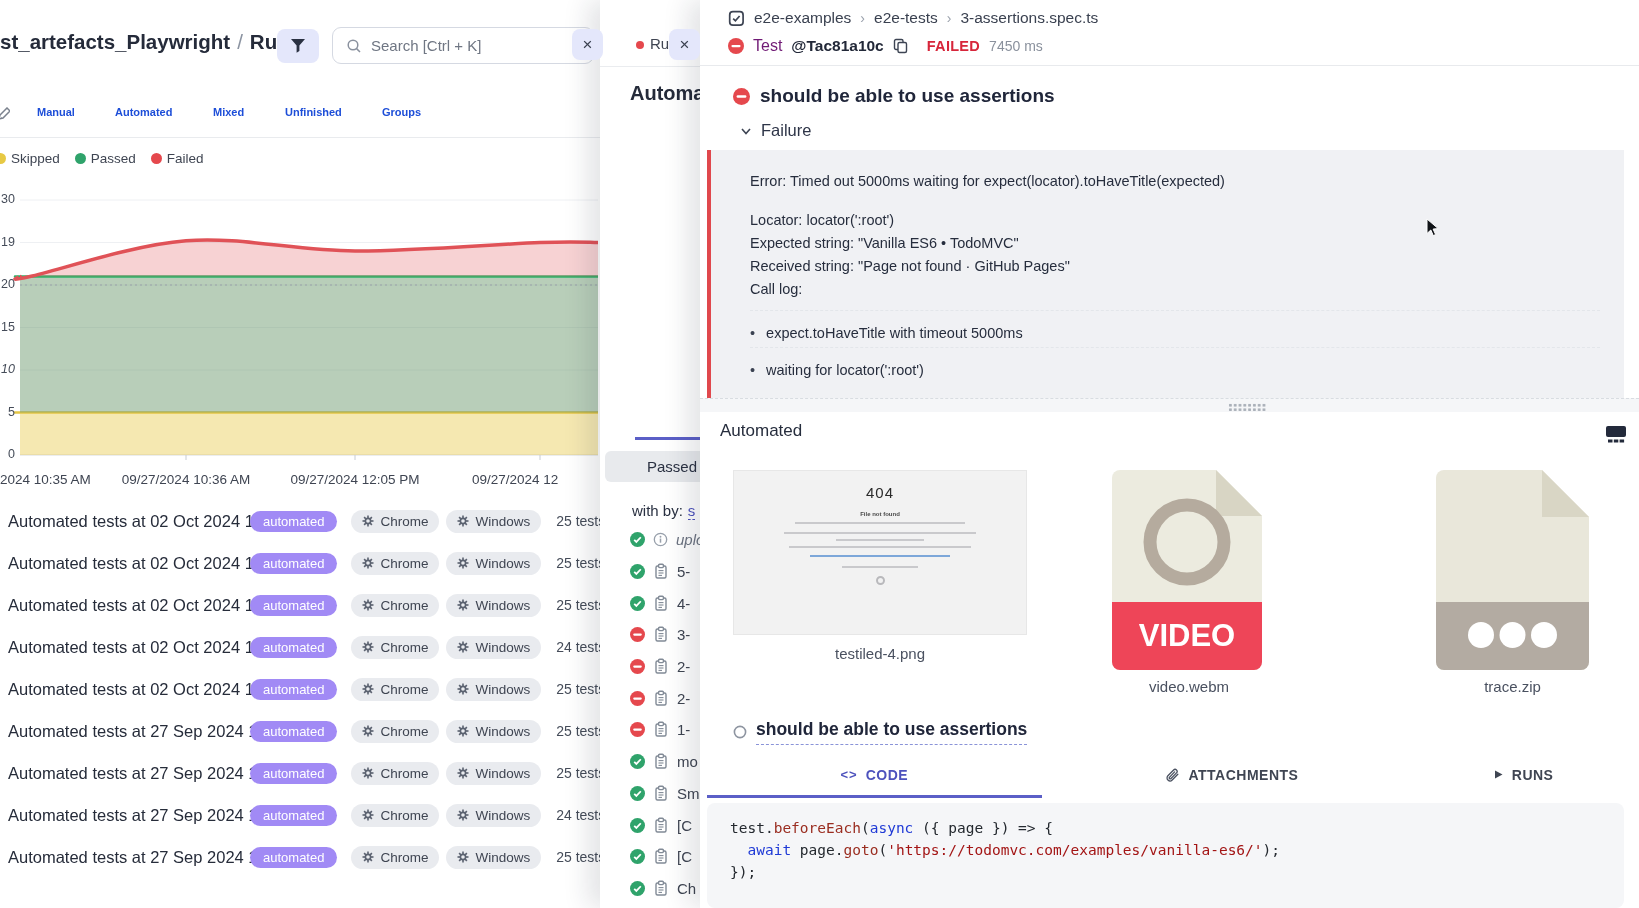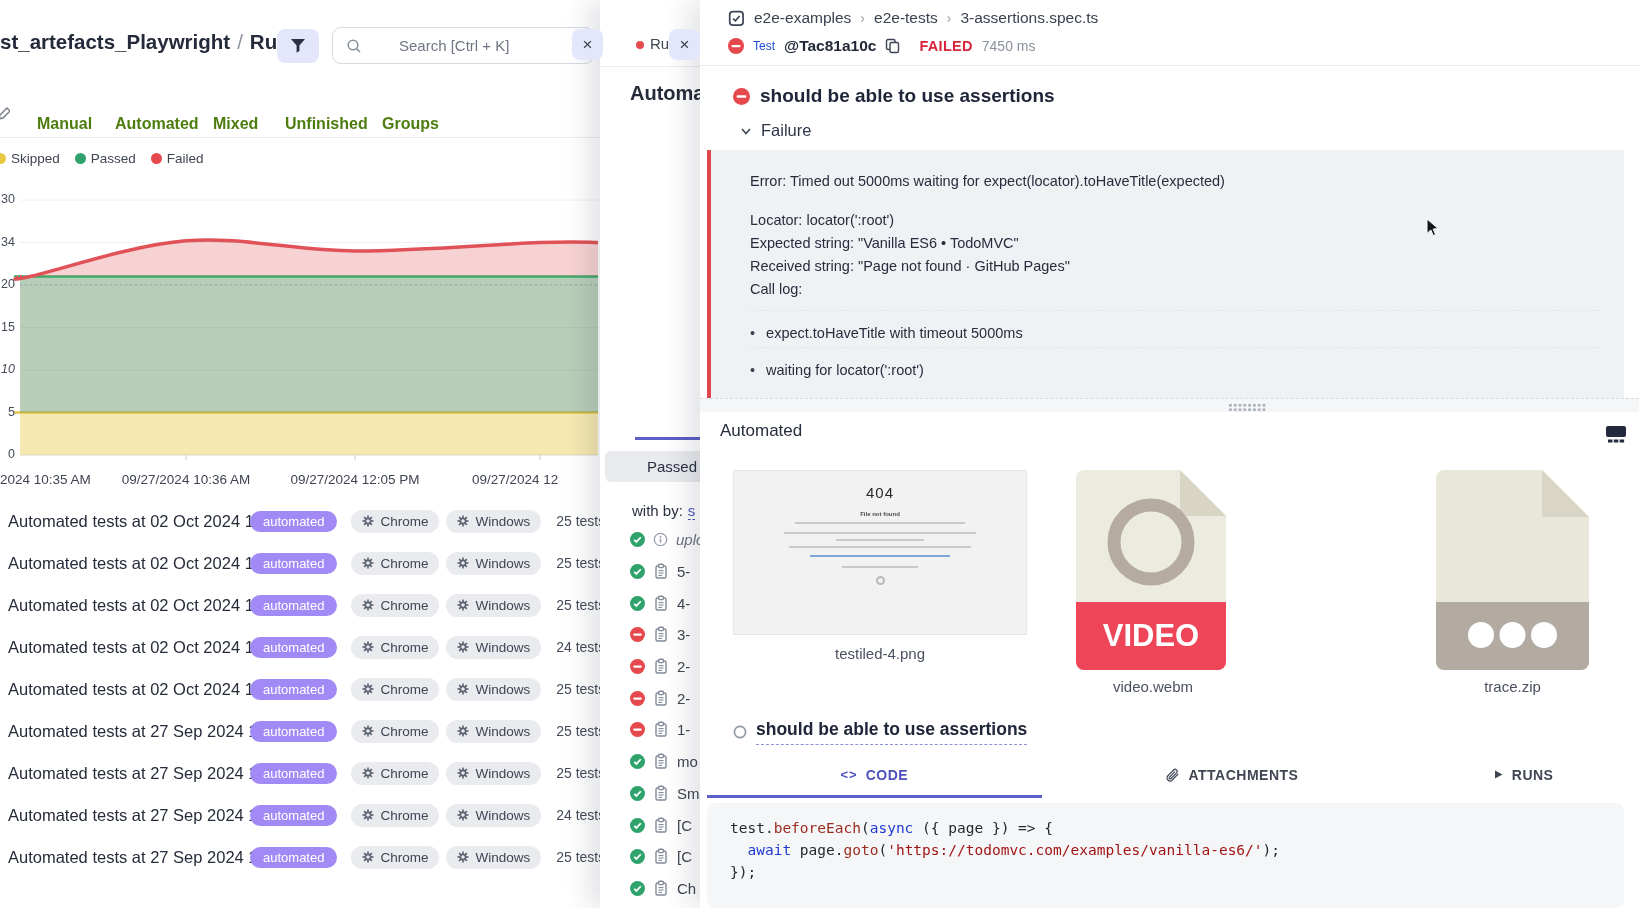--- a/index.html
+++ b/index.html
@@ -11,23 +11,23 @@
   .title-row { position:absolute; left:0; top:30px; font-size:20.5px; font-weight:700;
     color:#252b3a; white-space:nowrap; }
   .title-sep { color:#8b93a1; font-weight:400; margin:0 7px; }
   .filter-btn { position:absolute; left:277px; top:29px; width:42px; height:34px;
     background:#e4e7fb; border:none; border-radius:8px; display:flex; align-items:center;
     justify-content:center; cursor:pointer; }
   .search-box { position:absolute; left:332px; top:27px; width:262px; height:37px;
     border:1px solid #d5d9e2; border-radius:9px; background:#fff; display:flex;
     align-items:center; padding-left:13px; gap:9px; }
   .search-box input { border:none; outline:none; flex:1; font-size:15px; color:#3a4150;
-    font-family:inherit; background:transparent; min-width:0;margin-left:28px; }
+    font-family:inherit; background:transparent; min-width:0; }
   .search-box input::placeholder { color:#6f7683; }
-  .tab { position:absolute; top:115px; font-size:16px; font-weight:600; color:#4d7c0f;
+  .tab { position:absolute; top:106px; font-size:11px; font-weight:600; color:#1d4ed8;
     cursor:pointer; white-space:nowrap; }
   .tab1{left:37px}.tab2{left:115px}.tab3{left:213px}.tab4{left:285px}.tab5{left:382px}
   .tabs-edit { position:absolute; left:-4px; top:107px; }
   .divider1 { position:absolute; left:0; top:137px; width:600px; height:1px; background:#e9ebee; }
   .legend { position:absolute; left:-5px; top:151px; display:flex; gap:15px; align-items:center; }
   .legend-item { display:flex; gap:5px; align-items:center; cursor:pointer; }
   .legend-dot { width:11px; height:11px; border-radius:50%; }
   .legend-dot.skipped{background:#e7c944}.legend-dot.passed{background:#2fa36b}
   .legend-dot.failed{background:#e5484d}
   .legend-label { font-size:13.5px; color:#3f4552; }
@@ -81,21 +81,21 @@
 
   
   #drawer2 { position:absolute; left:700px; top:0; width:939px; height:908px; background:#fff;
     box-shadow:-12px 0 24px rgba(25,30,50,.12); }
   .d2-header { position:absolute; left:0; top:0; width:100%; height:66px;
     border-bottom:1px solid #e8eaed; background:#fff; }
   .crumb-row { position:absolute; left:28px; top:9px; display:flex; gap:9px; align-items:center; }
   .crumb { font-size:15.5px; color:#3a4150; cursor:pointer; }
   .crumb-sep { color:#9aa1ac; font-size:14px; }
   .test-row { position:absolute; left:28px; top:37px; display:flex; gap:9px; align-items:center; }
-  .test-label { font-size:12px; color:#1d4ed8; }
+  .test-label { font-size:16px; color:#701a75; }
   .test-id { font-size:15.5px; font-weight:700; color:#222838; }
   .status-failed { font-size:14.5px; font-weight:700; color:#d7263b; letter-spacing:.3px;
     margin-left:10px; }
   .duration { font-size:14px; color:#8a919d; }
   .h1-row { position:absolute; left:33px; top:85px; display:flex; gap:10px; align-items:center; }
   .h1-text { font-size:19px; font-weight:700; color:#20263a; }
   .failure-row { position:absolute; left:40px; top:121px; display:flex; gap:9px;
     align-items:center; cursor:pointer; }
   .failure-text { font-size:16.5px; color:#2e3548; }
   .error-box { position:absolute; left:7px; top:150px; width:917px; height:248px;
@@ -108,21 +108,21 @@
   .splitter { position:absolute; left:0; top:398px; width:939px; height:14px; background:#f5f6f8;
     border-top:1px dashed #d8dce1; cursor:row-resize; }
   .split-dots { position:absolute; left:528px; top:4px; width:38px; height:8px;
     background-image:radial-gradient(circle,#aab0b9 1.3px,transparent 1.4px);
     background-size:4.8px 4.5px; }
   .artifacts-title { position:absolute; left:20px; top:421px; font-size:17px; color:#262d3d; }
   .gallery-btn { position:absolute; left:905px; top:425px; background:none; border:none;
     cursor:pointer; padding:0; line-height:0; }
   .card { position:absolute; top:470px; cursor:pointer; }
   .card1 { left:33px; width:294px; }
-  .card2 { left:376px; width:154px; }
+  .card2 { left:412px; width:154px; }
   .card3 { left:736px; width:153px; }
   .thumb404 { width:294px; height:165px; background:#f2f2f2; border:1px solid #e7e7e7;
     text-align:center; padding-top:13px; overflow:hidden; }
   .t404-code { font-size:15px; color:#2b2b2b; letter-spacing:1px; }
   .t404-sub { font-size:6px; font-weight:700; color:#4a4a4a; margin-top:10px; }
   .t404-bar { height:2px; background:#c9c9cc; margin:5px auto 0; }
   .t404-link { height:2px; background:#7da7d9; margin:7px auto 0; }
   .t404-ring { width:9px; height:9px; border:2px solid #b9b9bc; border-radius:50%;
     margin:8px auto 0; }
   .caption { margin-top:10px; text-align:center; font-size:15px; color:#4a5160; }
@@ -219,21 +219,21 @@
       <line x1="186" x2="186" y1="455" y2="460" stroke="#c7ccd3" stroke-width="1"></line>
       <line x1="355" x2="355" y1="455" y2="460" stroke="#c7ccd3" stroke-width="1"></line>
       <line x1="540" x2="540" y1="455" y2="460" stroke="#c7ccd3" stroke-width="1"></line>
     </svg>
   <div id="yticks">
       <div class="ytick" style="top: 447px;">0</div>
       <div class="ytick" style="top: 404.5px;">5</div>
       <div class="ytick" style="top: 362px; font-style: italic;">10</div>
       <div class="ytick" style="top: 319.5px;">15</div>
       <div class="ytick" style="top: 277px;">20</div>
-      <div class="ytick" style="top: 234.5px;">34</div>
+      <div class="ytick" style="top: 234.5px;">19</div>
       <div class="ytick" style="top: 192px;">30</div>
     </div>
   <div class="xlabel xl1">2024 10:35 AM</div>
   <div class="xlabel xl2">09/27/2024 10:36 AM</div>
   <div class="xlabel xl3">09/27/2024 12:05 PM</div>
   <div class="xlabel xl4">09/27/2024 12</div>
 
   <div class="runs">
 
       <div class="run-row">

